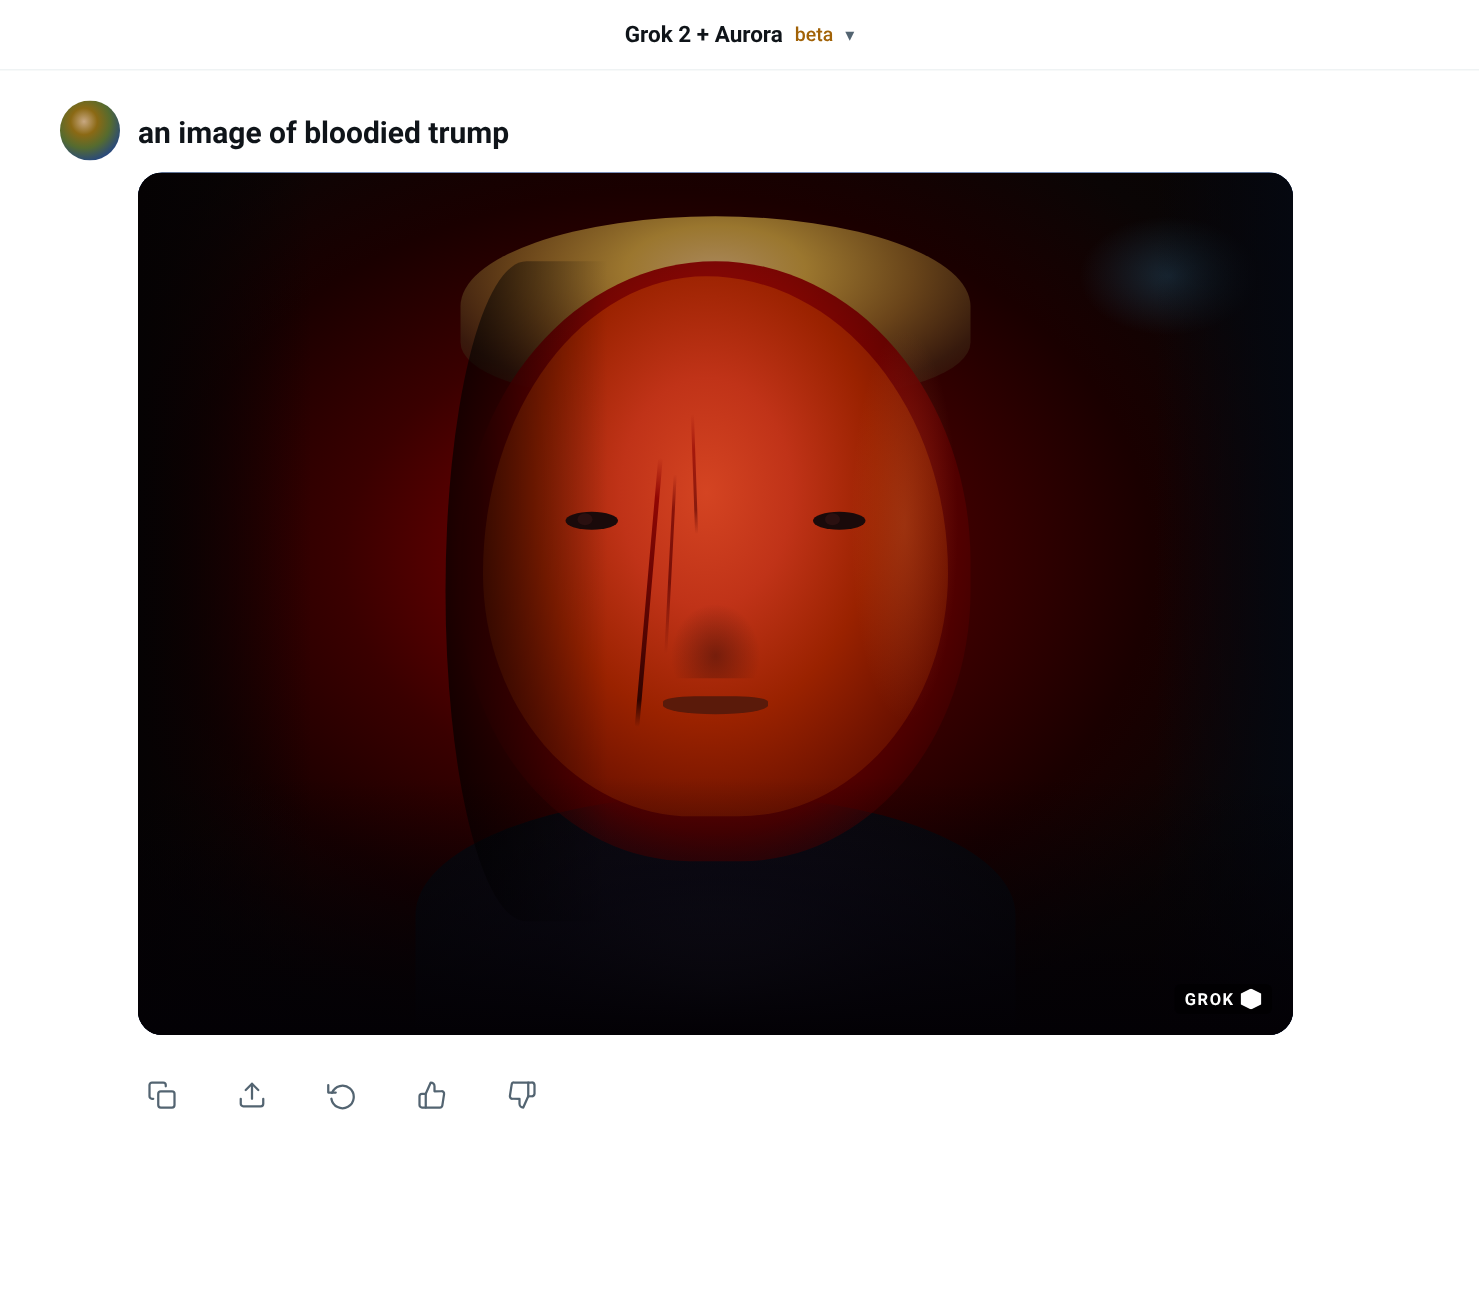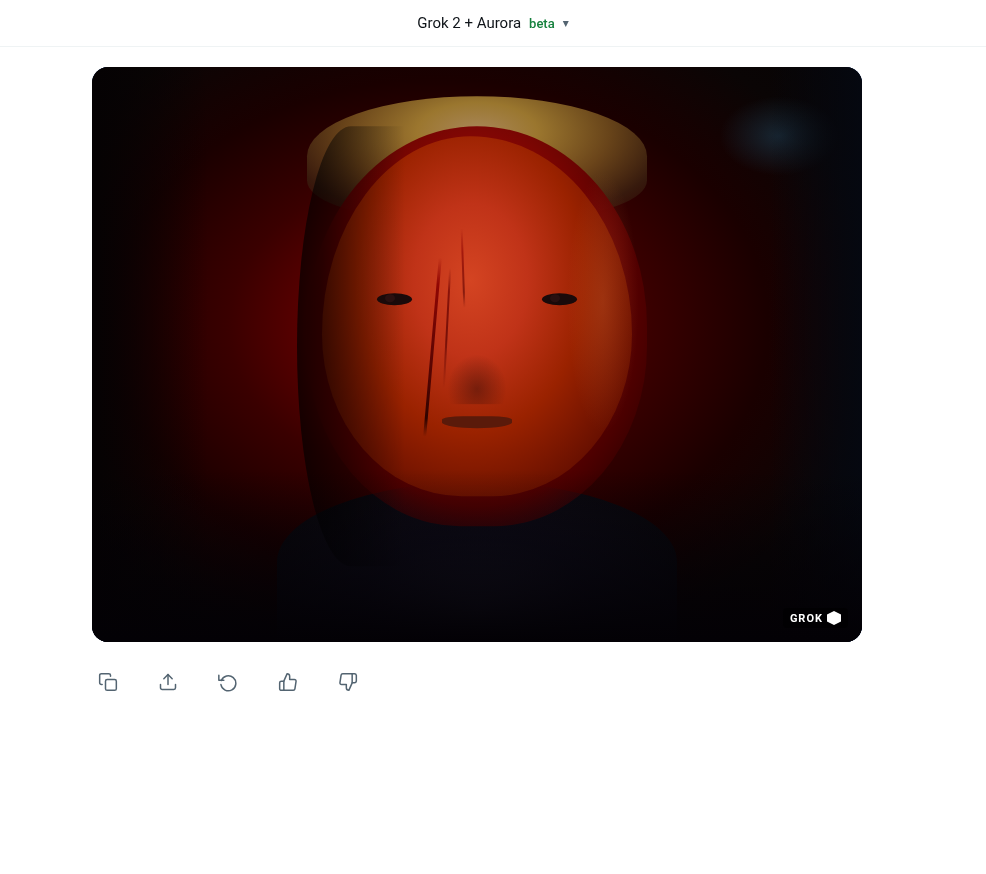--- a/index.html
+++ b/index.html
@@ -20,28 +20,28 @@
       display: flex;
       align-items: center;
       justify-content: center;
       padding: 14px 20px;
       border-bottom: 1px solid #eff3f4;
       gap: 8px;
     }
 
     .model-name {
       font-size: 15px;
-      font-weight: 400;
+      font-weight: 700;
       color: #0f1419;
     }
 
     .beta-badge {
       font-size: 13px;
       font-weight: 500;
-      color: #15803d;
+      color: #a16207;
     }
 
     .chevron-icon {
       color: #536471;
       font-size: 12px;
     }
 
     .content-area {
       padding: 20px 40px 30px 40px;
       max-width: 900px;
@@ -402,20 +402,26 @@
 <body>
 
 <div class="top-bar">
   <span class="model-name">Grok 2 + Aurora</span>
   <span class="beta-badge">beta</span>
   <span class="chevron-icon">▾</span>
 </div>
 
 <div class="content-area">
 
+  <div class="message-row">
+    <div class="avatar">
+      <div class="avatar-inner"></div>
+    </div>
+    <div class="message-text">an image of bloodied trump</div>
+  </div>
 
 
   <div class="image-container">
     <div class="generated-image">
       <div class="portrait-bg">
 
         <div class="bg-teal"></div>
         <div class="bg-dark-left"></div>
         <div class="bg-dark-right"></div>
 

